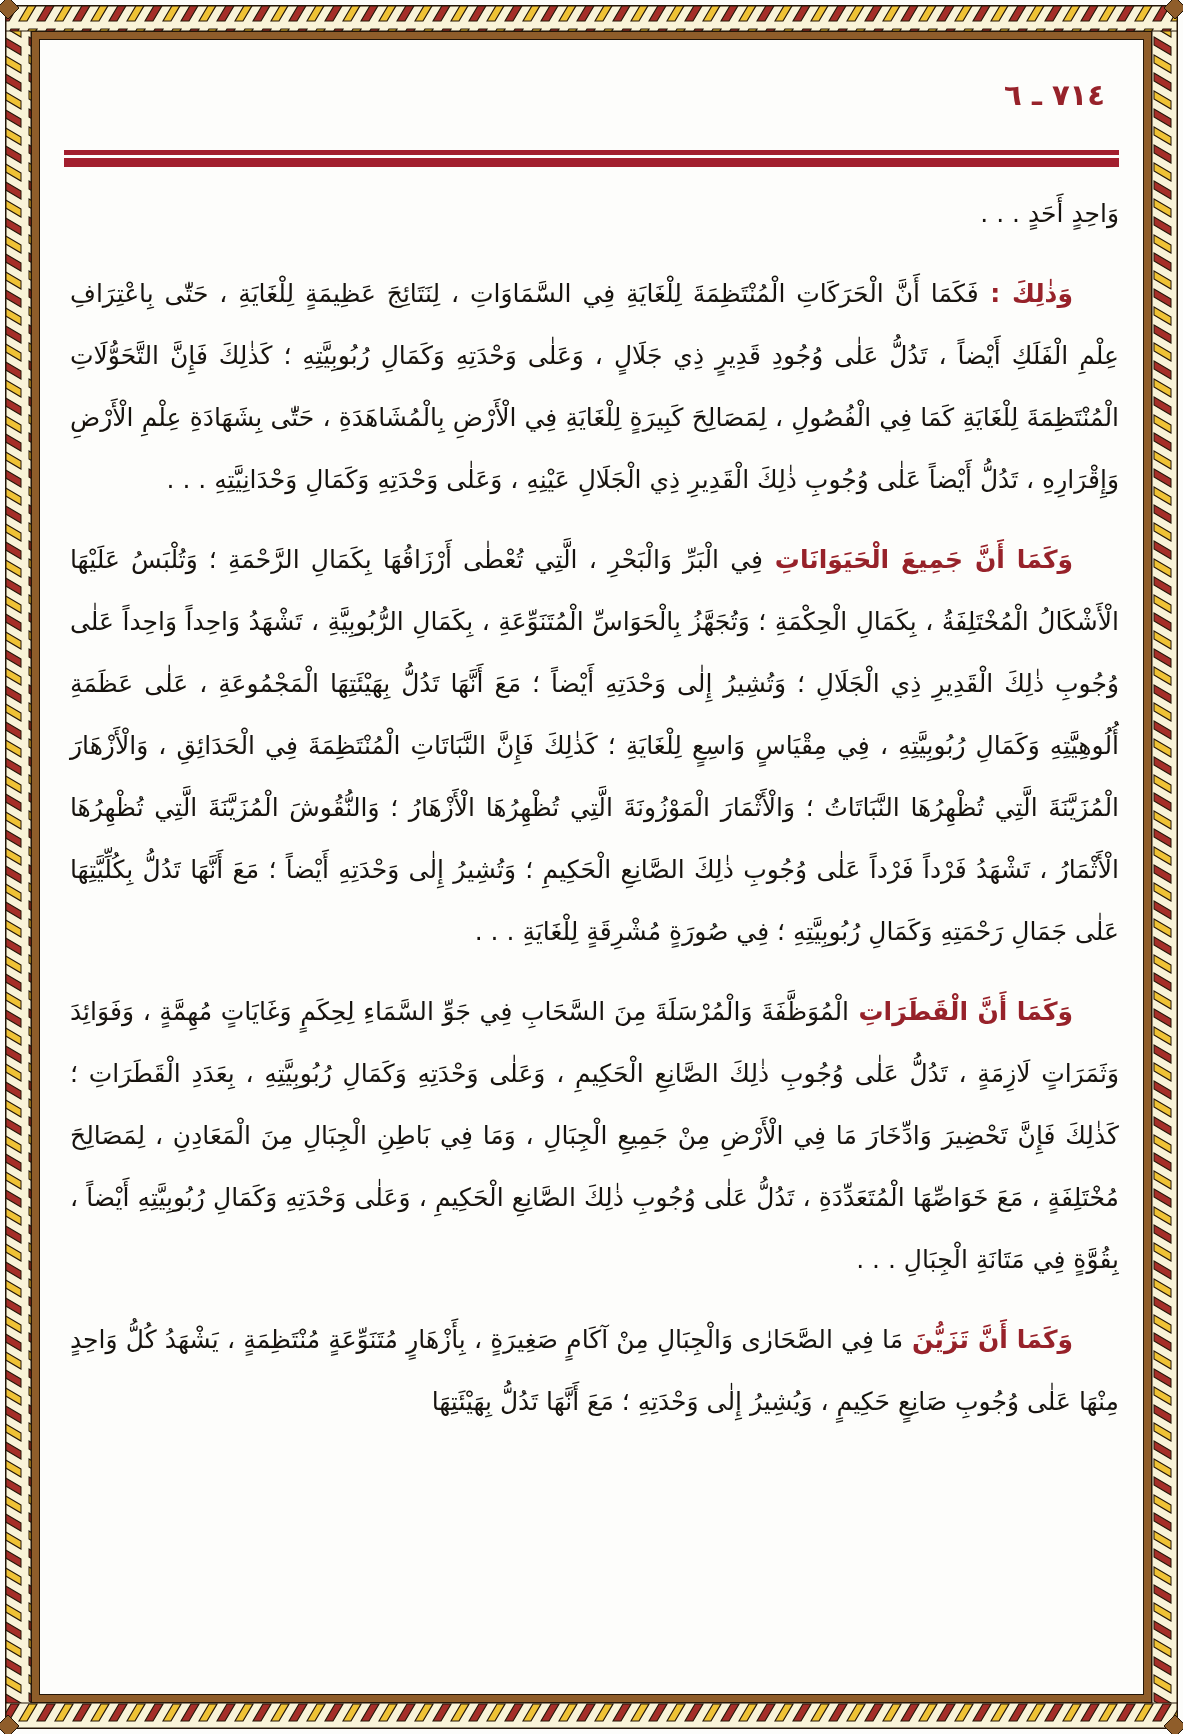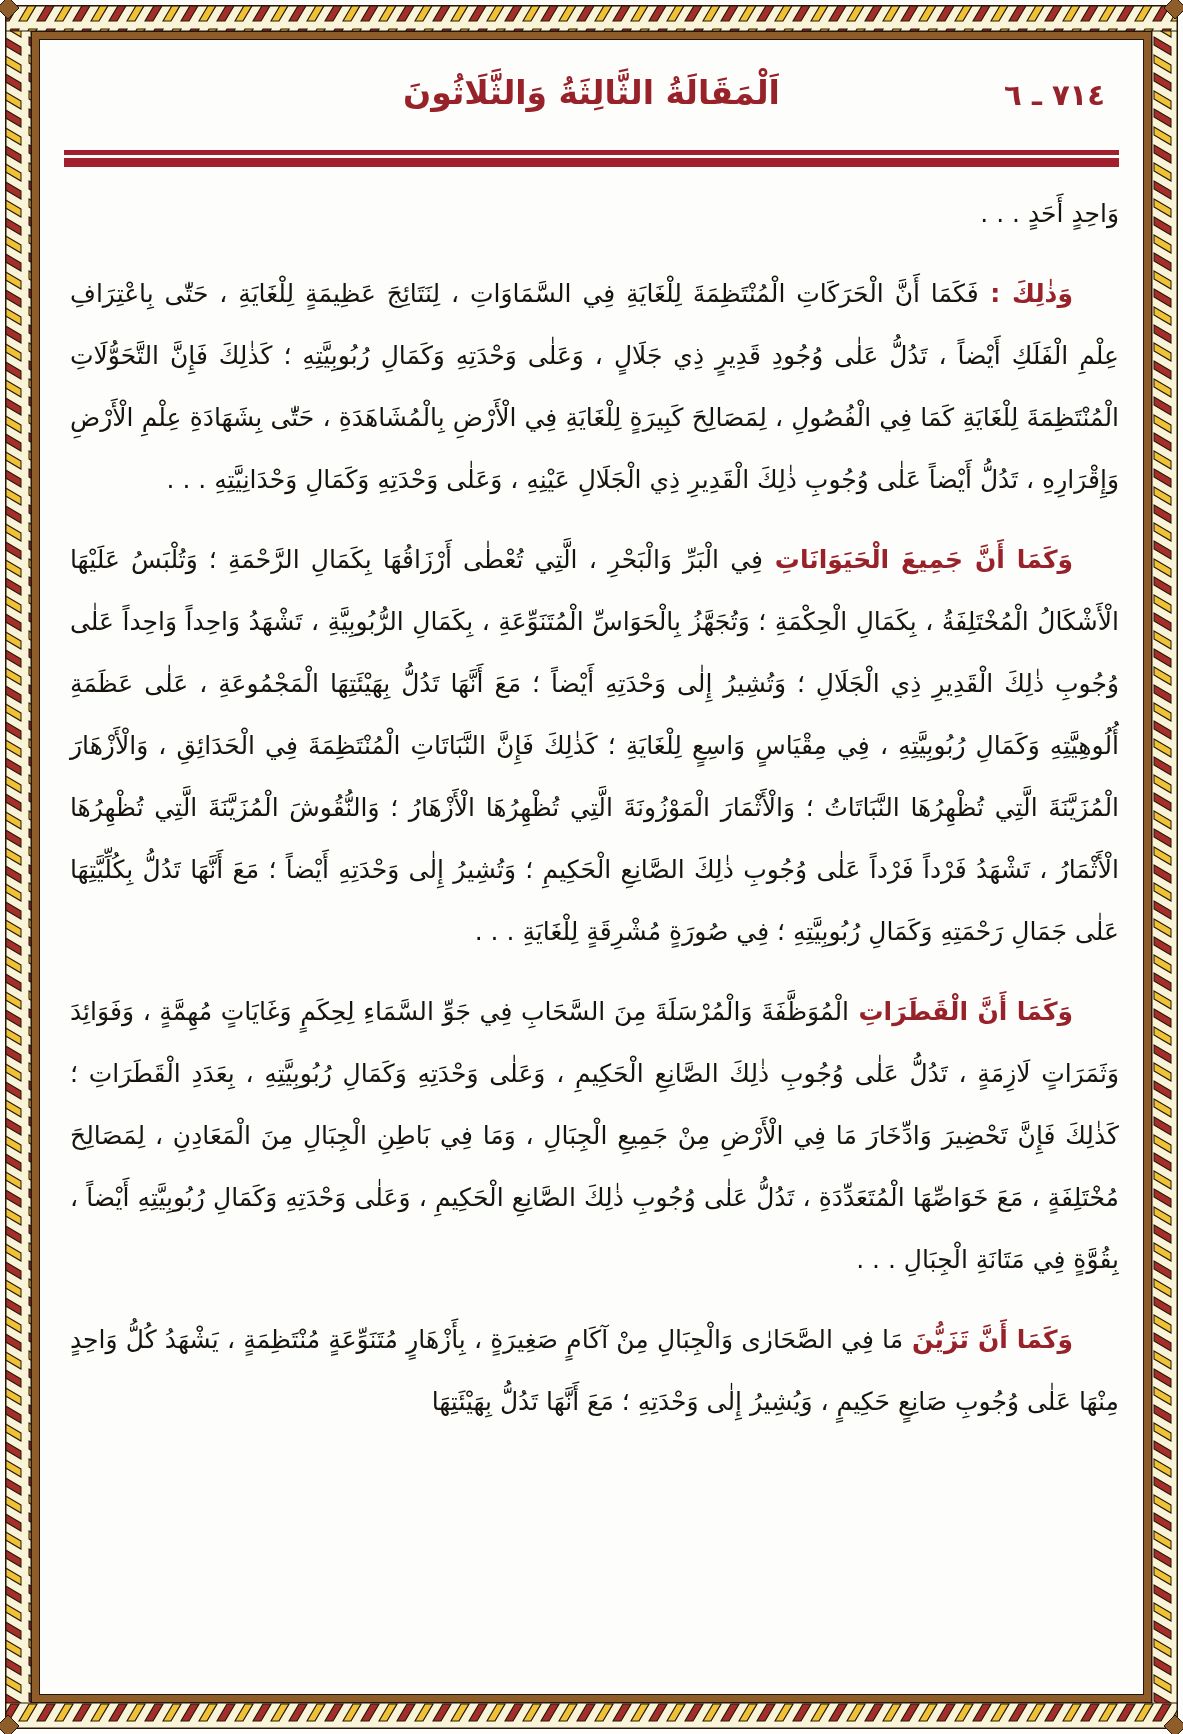--- a/index.html
+++ b/index.html
@@ -82,21 +82,20 @@
     <path class="corner-tip" d="M8 -3 L19 8 L8 19 L-3 8 Z"></path>
     <path class="corner-tip" d="M1175 -3 L1186 8 L1175 19 L1164 8 Z"></path>
     <path class="corner-tip" d="M8 1715 L19 1726 L8 1737 L-3 1726 Z"></path>
     <path class="corner-tip" d="M1175 1715 L1186 1726 L1175 1737 L1164 1726 Z"></path>
   </svg>
 
   <div class="content">
 
     <div class="header">
       <div class="page-num">٧١٤ ـ ٦</div>
-      <h1 class="title">اَلْمَقَالَةُ الثَّالِثَةُ وَالثَّلَاثُونَ</h1>
     </div>
 
     <div class="rules">
       <div class="rule-thin"></div>
       <div class="rule-thick"></div>
     </div>
 
     <div class="body-text">
         <p class="para"><span>وَاحِدٍ أَحَدٍ . . .</span></p>
         <p class="para indent"><span class="accent">وَذٰلِكَ : </span><span>فَكَمَا أَنَّ الْحَرَكَاتِ الْمُنْتَظِمَةَ لِلْغَايَةِ فِي السَّمَاوَاتِ ، لِنَتَائِجَ عَظِيمَةٍ لِلْغَايَةِ ، حَتّٰى بِاعْتِرَافِ عِلْمِ الْفَلَكِ أَيْضاً ، تَدُلُّ عَلٰى وُجُودِ قَدِيرٍ ذِي جَلَالٍ ، وَعَلٰى وَحْدَتِهِ وَكَمَالِ رُبُوبِيَّتِهِ ؛ كَذٰلِكَ فَإِنَّ التَّحَوُّلَاتِ الْمُنْتَظِمَةَ لِلْغَايَةِ كَمَا فِي الْفُصُولِ ، لِمَصَالِحَ كَبِيرَةٍ لِلْغَايَةِ فِي الْأَرْضِ بِالْمُشَاهَدَةِ ، حَتّٰى بِشَهَادَةِ عِلْمِ الْأَرْضِ وَإِقْرَارِهِ ، تَدُلُّ أَيْضاً عَلٰى وُجُوبِ ذٰلِكَ الْقَدِيرِ ذِي الْجَلَالِ عَيْنِهِ ، وَعَلٰى وَحْدَتِهِ وَكَمَالِ وَحْدَانِيَّتِهِ . . .</span></p>

